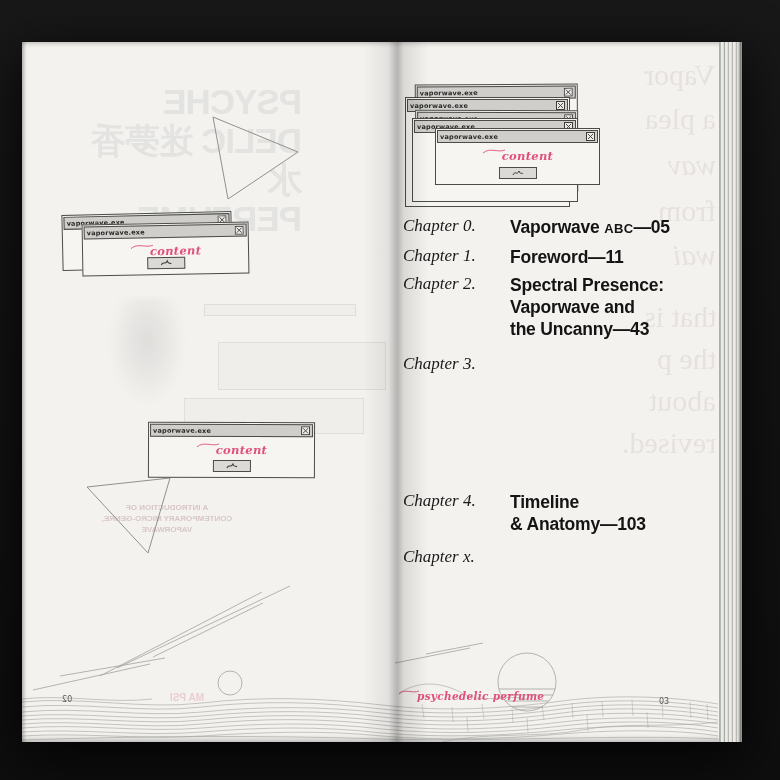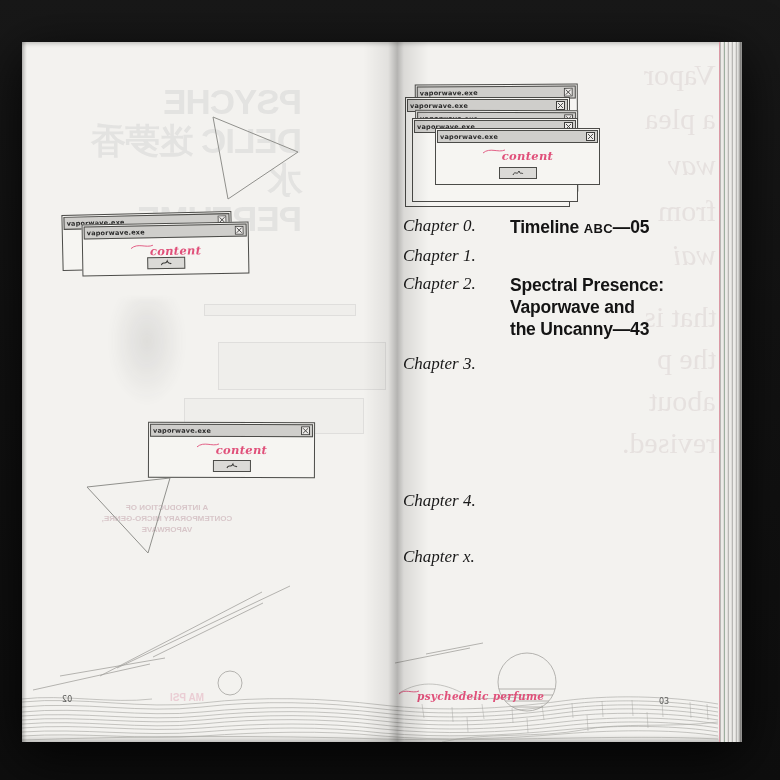--- a/index.html
+++ b/index.html
@@ -286,36 +286,39 @@
       <button class="vw-ok">
         <svg width="12" height="8">
             <path d="M1,6 C3,1 5,7 7,2 C8,6 10,3 11,5" fill="none" stroke="#3a3a38" stroke-width="1"></path>
           </svg>
       </button>
     </div>
   </div>
 
   <div class="toc-row z2" style="top:174px">
     <span class="toc-label">Chapter 0.</span>
-    <span class="toc-title"><span>Timeline </span><span class="toc-smallcaps">ABC</span><span>—05</span></span>
+    <span class="toc-title"><span>Vaporwave </span><span class="toc-smallcaps">ABC</span><span>—05</span></span>
   </div>
   <div class="toc-row z2" style="top:204px">
     <span class="toc-label">Chapter 1.</span>
+    <span class="toc-title">Foreword—11</span>
   </div>
   <div class="toc-row z2" style="top:232px">
     <span class="toc-label">Chapter 2.</span>
     <span class="toc-title">Spectral Presence:
 Vaporwave and
 the Uncanny—43</span>
   </div>
   <div class="toc-row z2" style="top:312px">
     <span class="toc-label">Chapter 3.</span>
   </div>
   <div class="toc-row z2" style="top:449px">
     <span class="toc-label">Chapter 4.</span>
+    <span class="toc-title">Timeline
+&amp; Anatomy—103</span>
   </div>
   <div class="toc-row z2" style="top:505px">
     <span class="toc-label">Chapter x.</span>
   </div>
 
   <span class="pagenum z2" style="left:40px;top:653px;transform:scaleX(-1)">02</span>
   <span class="pagenum z2" style="left:637px;top:655px">03</span>
   <div class="running-title z2">
     <svg class="swash" width="22" height="8">
         <path d="M1,7 C7,1 14,7 21,4" fill="none" stroke="#e0507a" stroke-width="0.9"></path>

